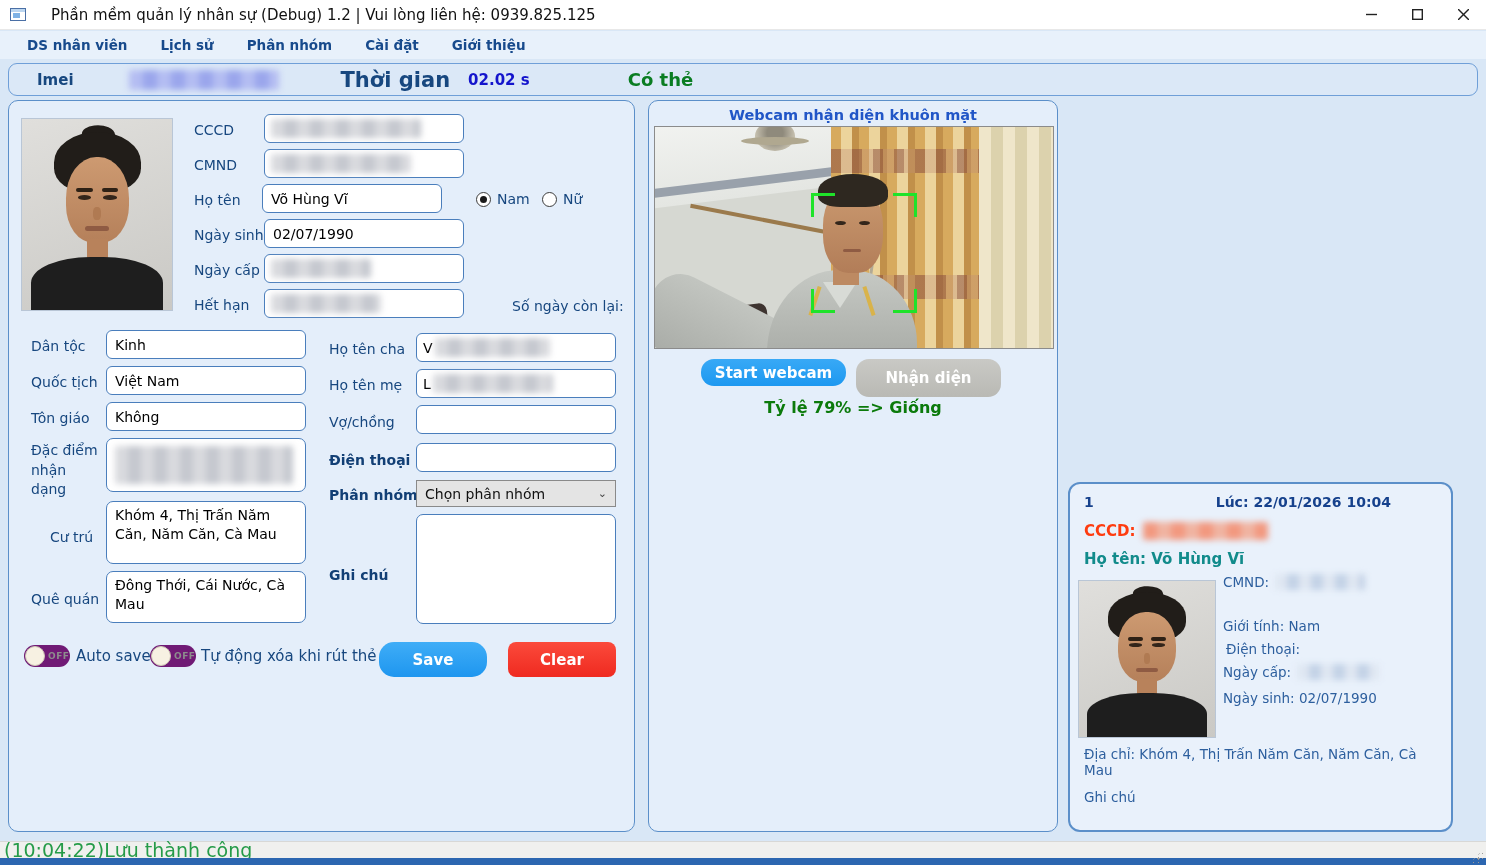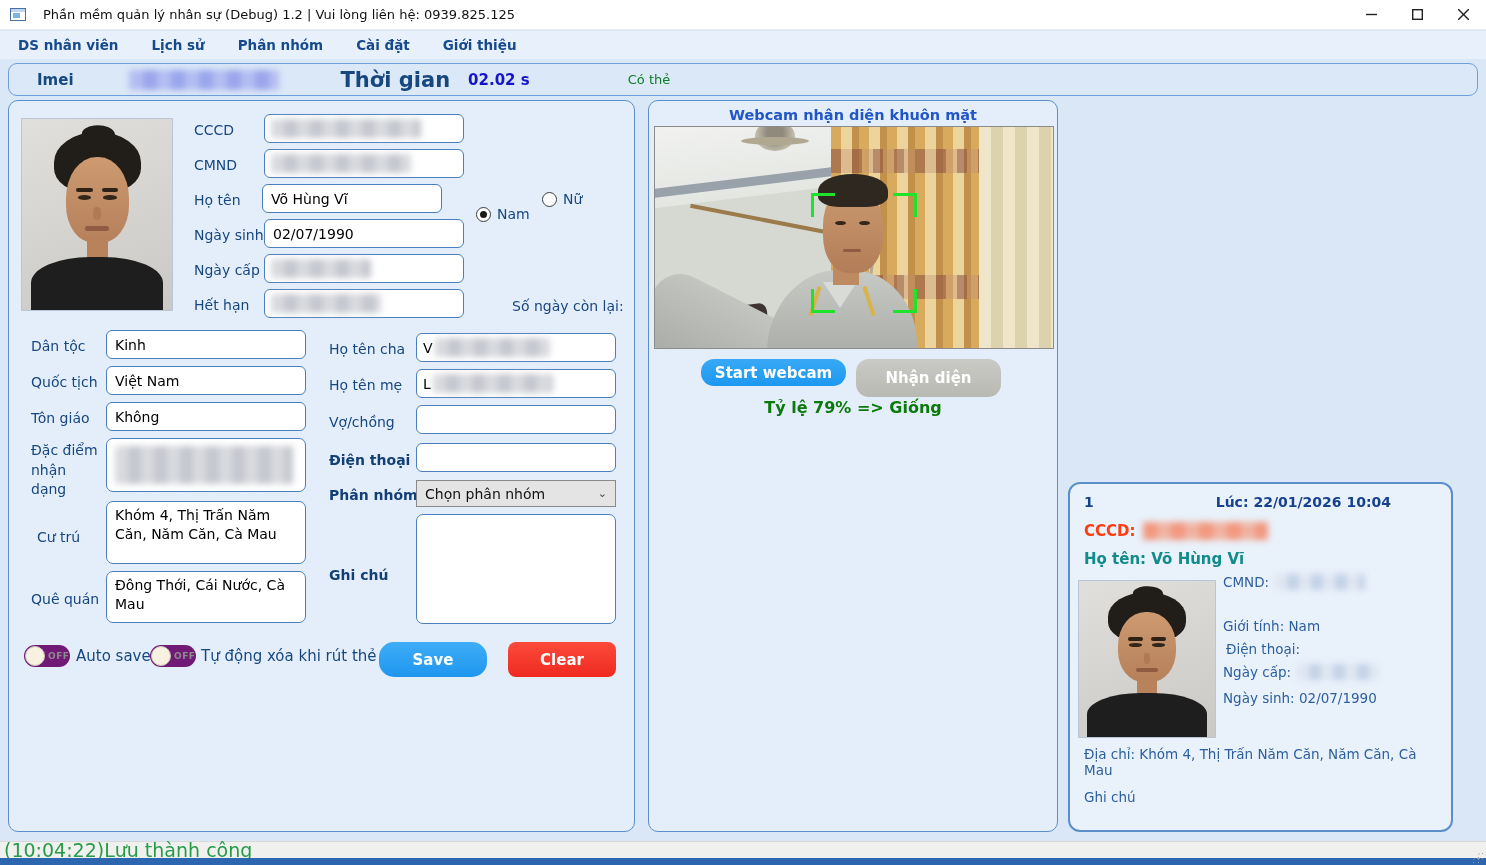--- a/index.html
+++ b/index.html
@@ -3,36 +3,36 @@
 <meta charset="utf-8">
 <style>
   * { margin:0; padding:0; box-sizing:border-box; }
   html,body { width:1486px; height:865px; font-family:"DejaVu Sans","Liberation Sans",sans-serif; }
   #window { position:relative; width:1486px; height:865px; background:#d9e7f6; overflow:hidden; }
 
   
   .titlebar { position:absolute; top:0; left:0; width:100%; height:30px; background:#ffffff; display:flex; align-items:center; border-bottom:1px solid #e8e8e8; }
   .app-icon { width:16px; height:13px; margin-left:10px; border:1px solid #4a6fa5; background:linear-gradient(#bcd6f0 30%, #ffffff 30%); position:relative; }
   .app-icon::after{content:"";position:absolute;left:2px;top:4px;width:7px;height:5px;background:#7fb2e5;}
-  .title-text { margin-left:17px; font-size:13px; color:#111; }
+  .title-text { margin-left:25px; font-size:15px; color:#111; }
   .win-controls { margin-left:auto; display:flex; height:100%; }
   .win-btn { width:46px; height:100%; display:flex; align-items:center; justify-content:center; font-size:13px; color:#222; cursor:default; }
   .win-btn svg { display:block; }
 
   
-  .menubar { position:absolute; top:31px; left:0; width:100%; height:28px; background:#e8f1fb; display:flex; align-items:center; gap:33px; padding-left:18px; }
+  .menubar { position:absolute; top:31px; left:0; width:100%; height:28px; background:#e8f1fb; display:flex; align-items:center; gap:33px; padding-left:27px; }
   .menu-item { font-size:13.5px; font-weight:bold; color:#174a8c; cursor:default; }
 
   
   .imeibar { position:absolute; top:63px; left:8px; width:1470px; height:33px; background:#dbe8f7; border:1px solid #6f9fd8; border-radius:9px; display:flex; align-items:center; }
   .imei-label { margin-left:28px; font-size:15px; font-weight:bold; color:#17477f; }
   .imei-value { margin-left:55px; width:150px; height:20px; }
   .time-label { margin-left:62px; font-size:21px; font-weight:bold; color:#17477f; }
   .time-value { margin-left:18px; font-size:15px; font-weight:bold; color:#1414cc; }
-  .card-status { margin-left:98px; font-size:13px; font-weight:normal; color:#0a7d22; }
+  .card-status { margin-left:98px; font-size:18px; font-weight:bold; color:#0a7d22; }
 
   
   .panel { position:absolute; background:#e4eefa; border:1px solid #5b8fc9; border-radius:10px; }
   #panel-form   { left:8px;    top:100px; width:627px; height:732px; }
   #panel-webcam { left:648px;  top:100px; width:410px; height:732px; }
   #panel-card   { left:1068px; top:482px; width:385px; height:350px; border-width:2px; border-radius:12px; background:#e9f1fb; }
 
   
   .redact { filter:blur(3px); border-radius:2px; }
   .redact-gray   { background:repeating-linear-gradient(90deg,#d9dade 0 13px,#c5c8cf 13px 26px),repeating-linear-gradient(0deg,rgba(255,255,255,.35) 0 7px,rgba(120,125,140,.25) 7px 14px); }
@@ -200,21 +200,21 @@
         <div class="redact redact-gray" style="width:150px;"></div>
       </div>
 
     <span class="flabel" style="left:185px; top:56px;">CMND</span>
     <div class="fakeinput" style="left:255px; top:48px; width:200px;">
         <div class="redact redact-gray" style="width:140px;"></div>
       </div>
 
     <span class="flabel" style="left:185px; top:91px;">Họ tên</span>
     <input class="tinput" style="left: 253px; top: 83px; width: 180px;" value="Võ Hùng Vĩ">
-    <div class="radio checked" style="left:467px; top:90px;margin-top:15px;">
+    <div class="radio checked" style="left:467px; top:90px;">
         <span class="circle"></span>
         <span>Nam</span>
       </div>
     <div class="radio" style="left:533px; top:90px;">
         <span class="circle"></span>
         <span>Nữ</span>
       </div>
 
     <span class="flabel" style="left:185px; top:126px;">Ngày sinh</span>
     <input class="tinput" style="left: 255px; top: 118px; width: 200px;" value="02/07/1990">
@@ -237,21 +237,21 @@
     <input class="tinput" style="left: 97px; top: 265px; width: 200px;" value="Việt Nam">
 
     <span class="flabel" style="left:22px; top:309px;">Tôn giáo</span>
     <input class="tinput" style="left: 97px; top: 301px; width: 200px;" value="Không">
 
     <span class="flabel" style="left:22px; top:340px; width:70px; line-height:1.4;">Đặc điểm nhận dạng</span>
     <div class="tbox" style="left:97px; top:337px; width:200px; height:54px;">
         <div class="redact redact-gray" style="width:178px; height:38px; margin-top:3px;"></div>
       </div>
 
-    <span class="flabel" style="left:28px; top:428px;">Cư trú</span>
+    <span class="flabel" style="left:41px; top:428px;">Cư trú</span>
     <textarea class="tbox" style="left: 97px; top: 400px; width: 200px; height: 63px;">Khóm 4, Thị Trấn Năm Căn, Năm Căn, Cà Mau</textarea>
 
     <span class="flabel" style="left:22px; top:490px;">Quê quán</span>
     <textarea class="tbox" style="left: 97px; top: 470px; width: 200px; height: 52px;">Đông Thới, Cái Nước, Cà Mau</textarea>
 
     <span class="flabel" style="left:320px; top:240px;">Họ tên cha</span>
     <div class="fakeinput" style="left:407px; top:232px; width:200px;">
         <span>V</span>
         <div class="redact redact-gray" style="width:115px; margin-left:2px;"></div>
       </div>

